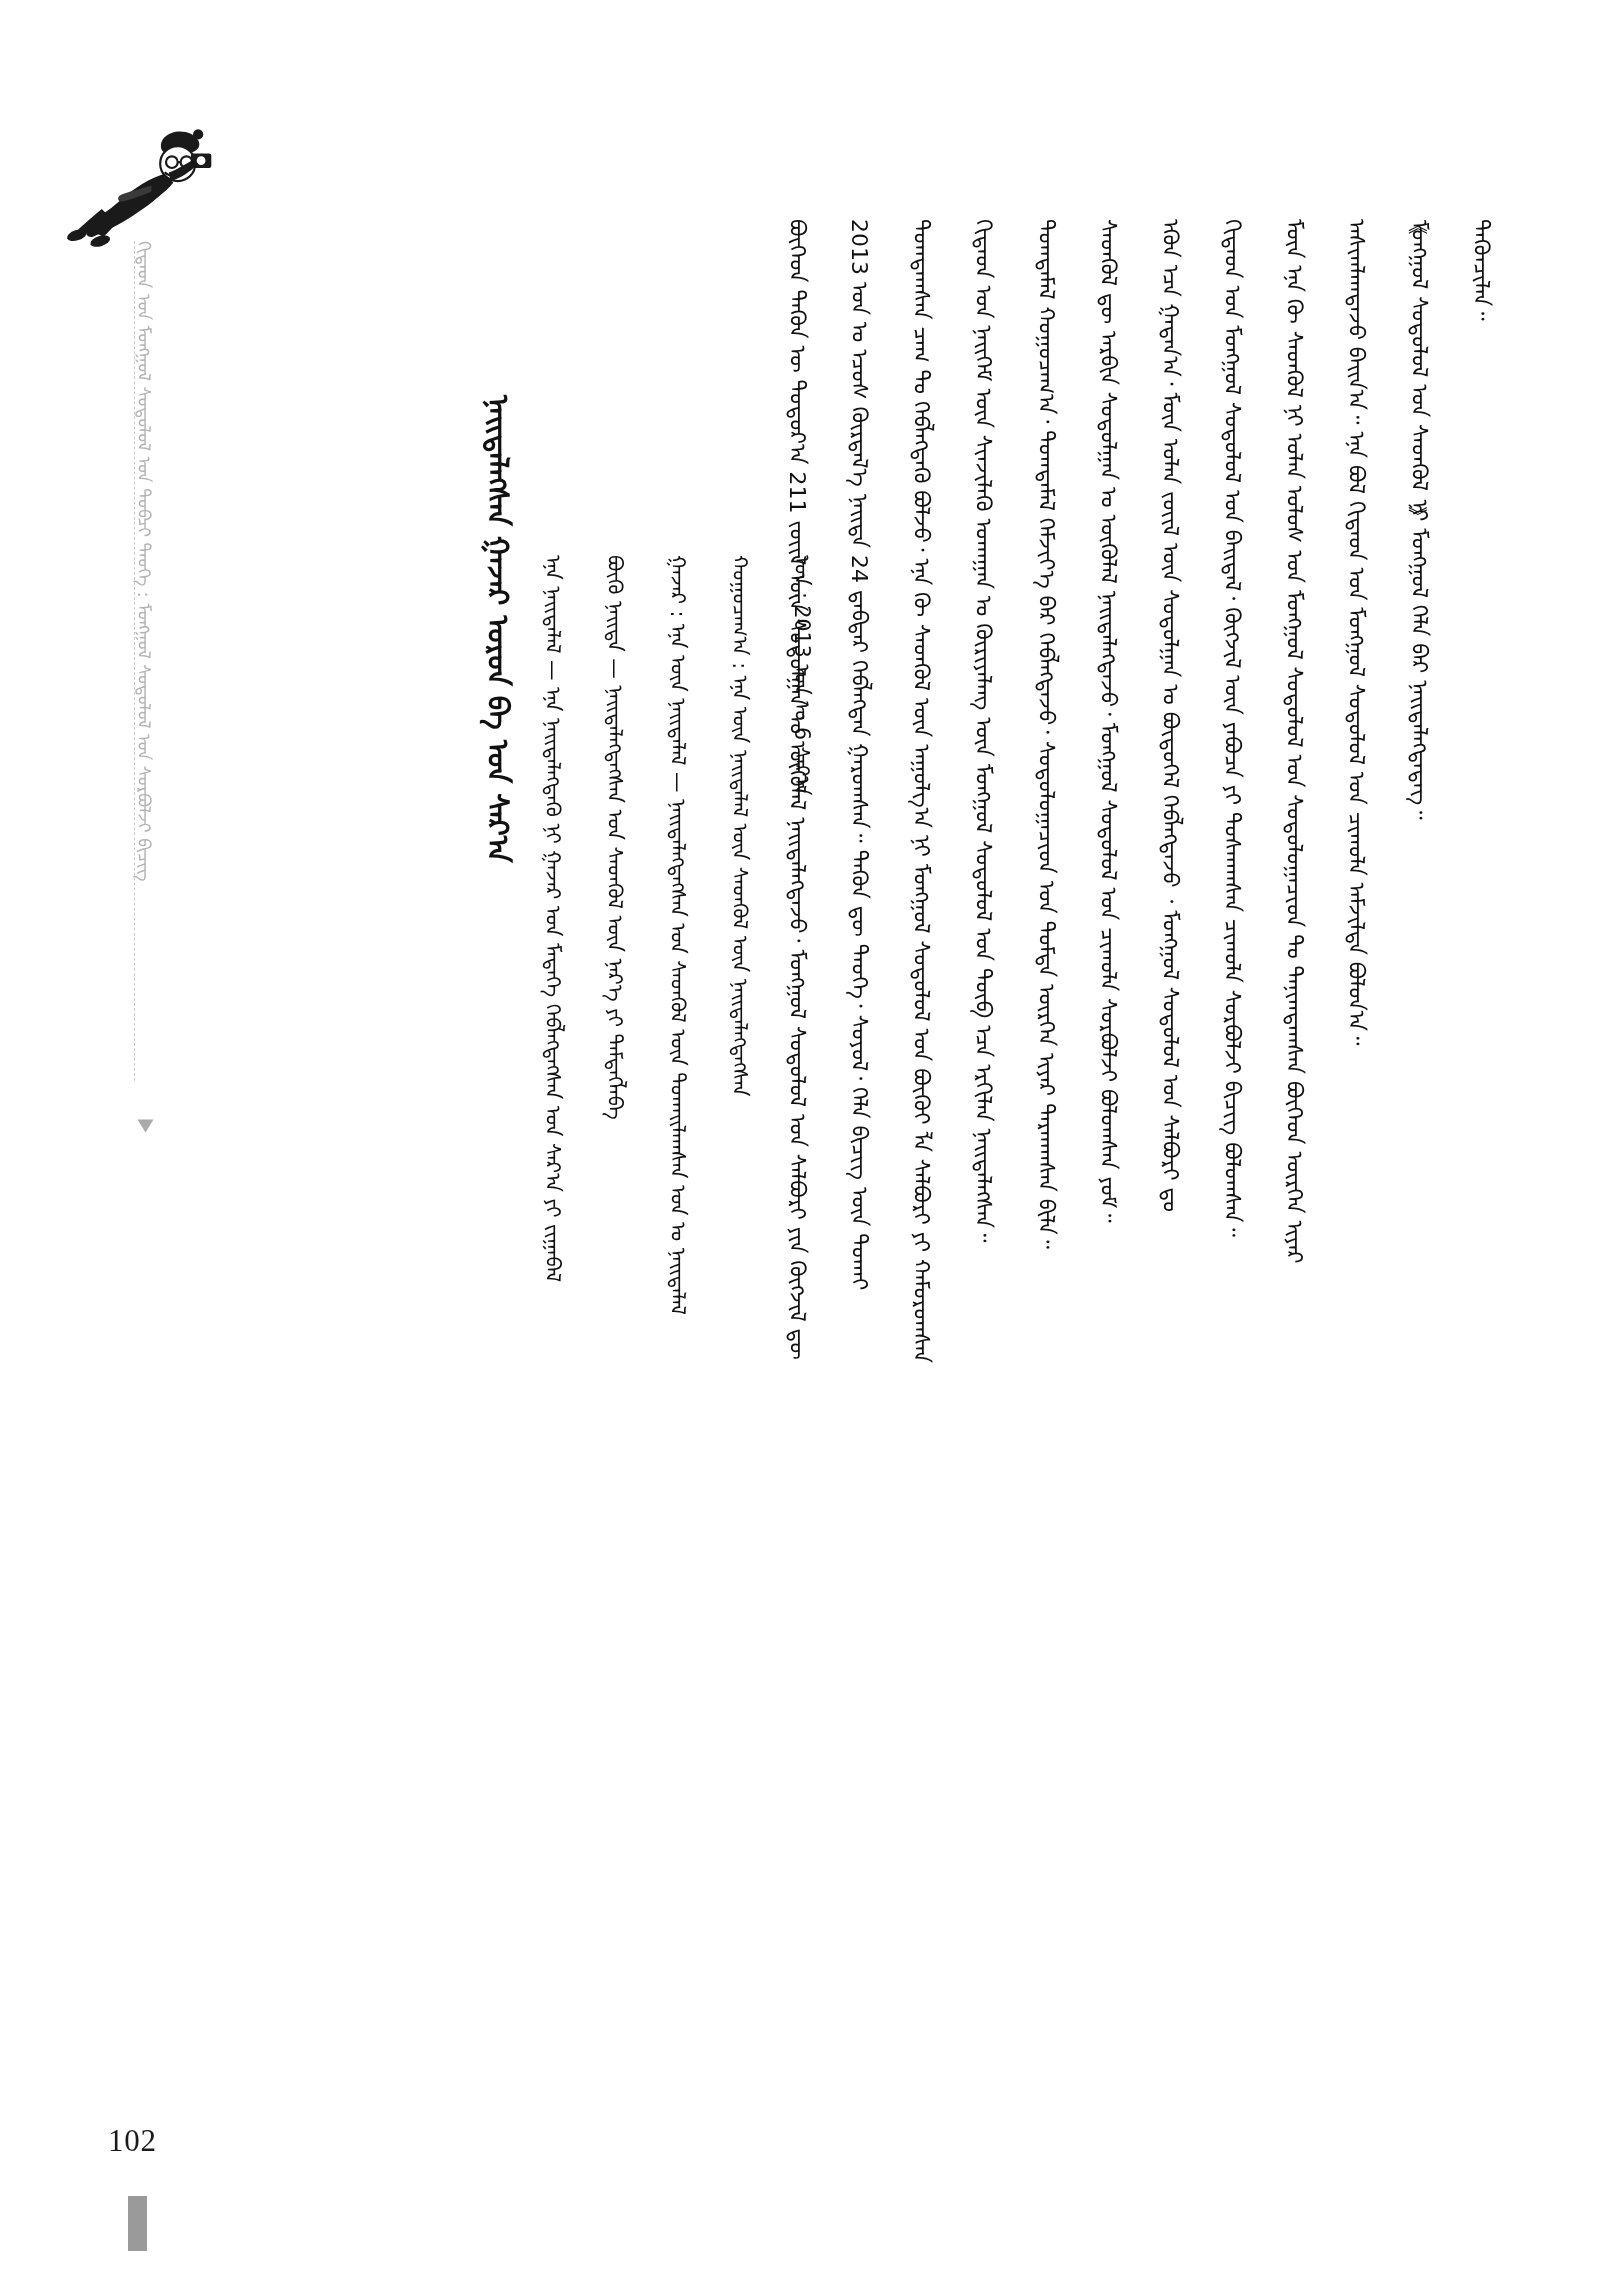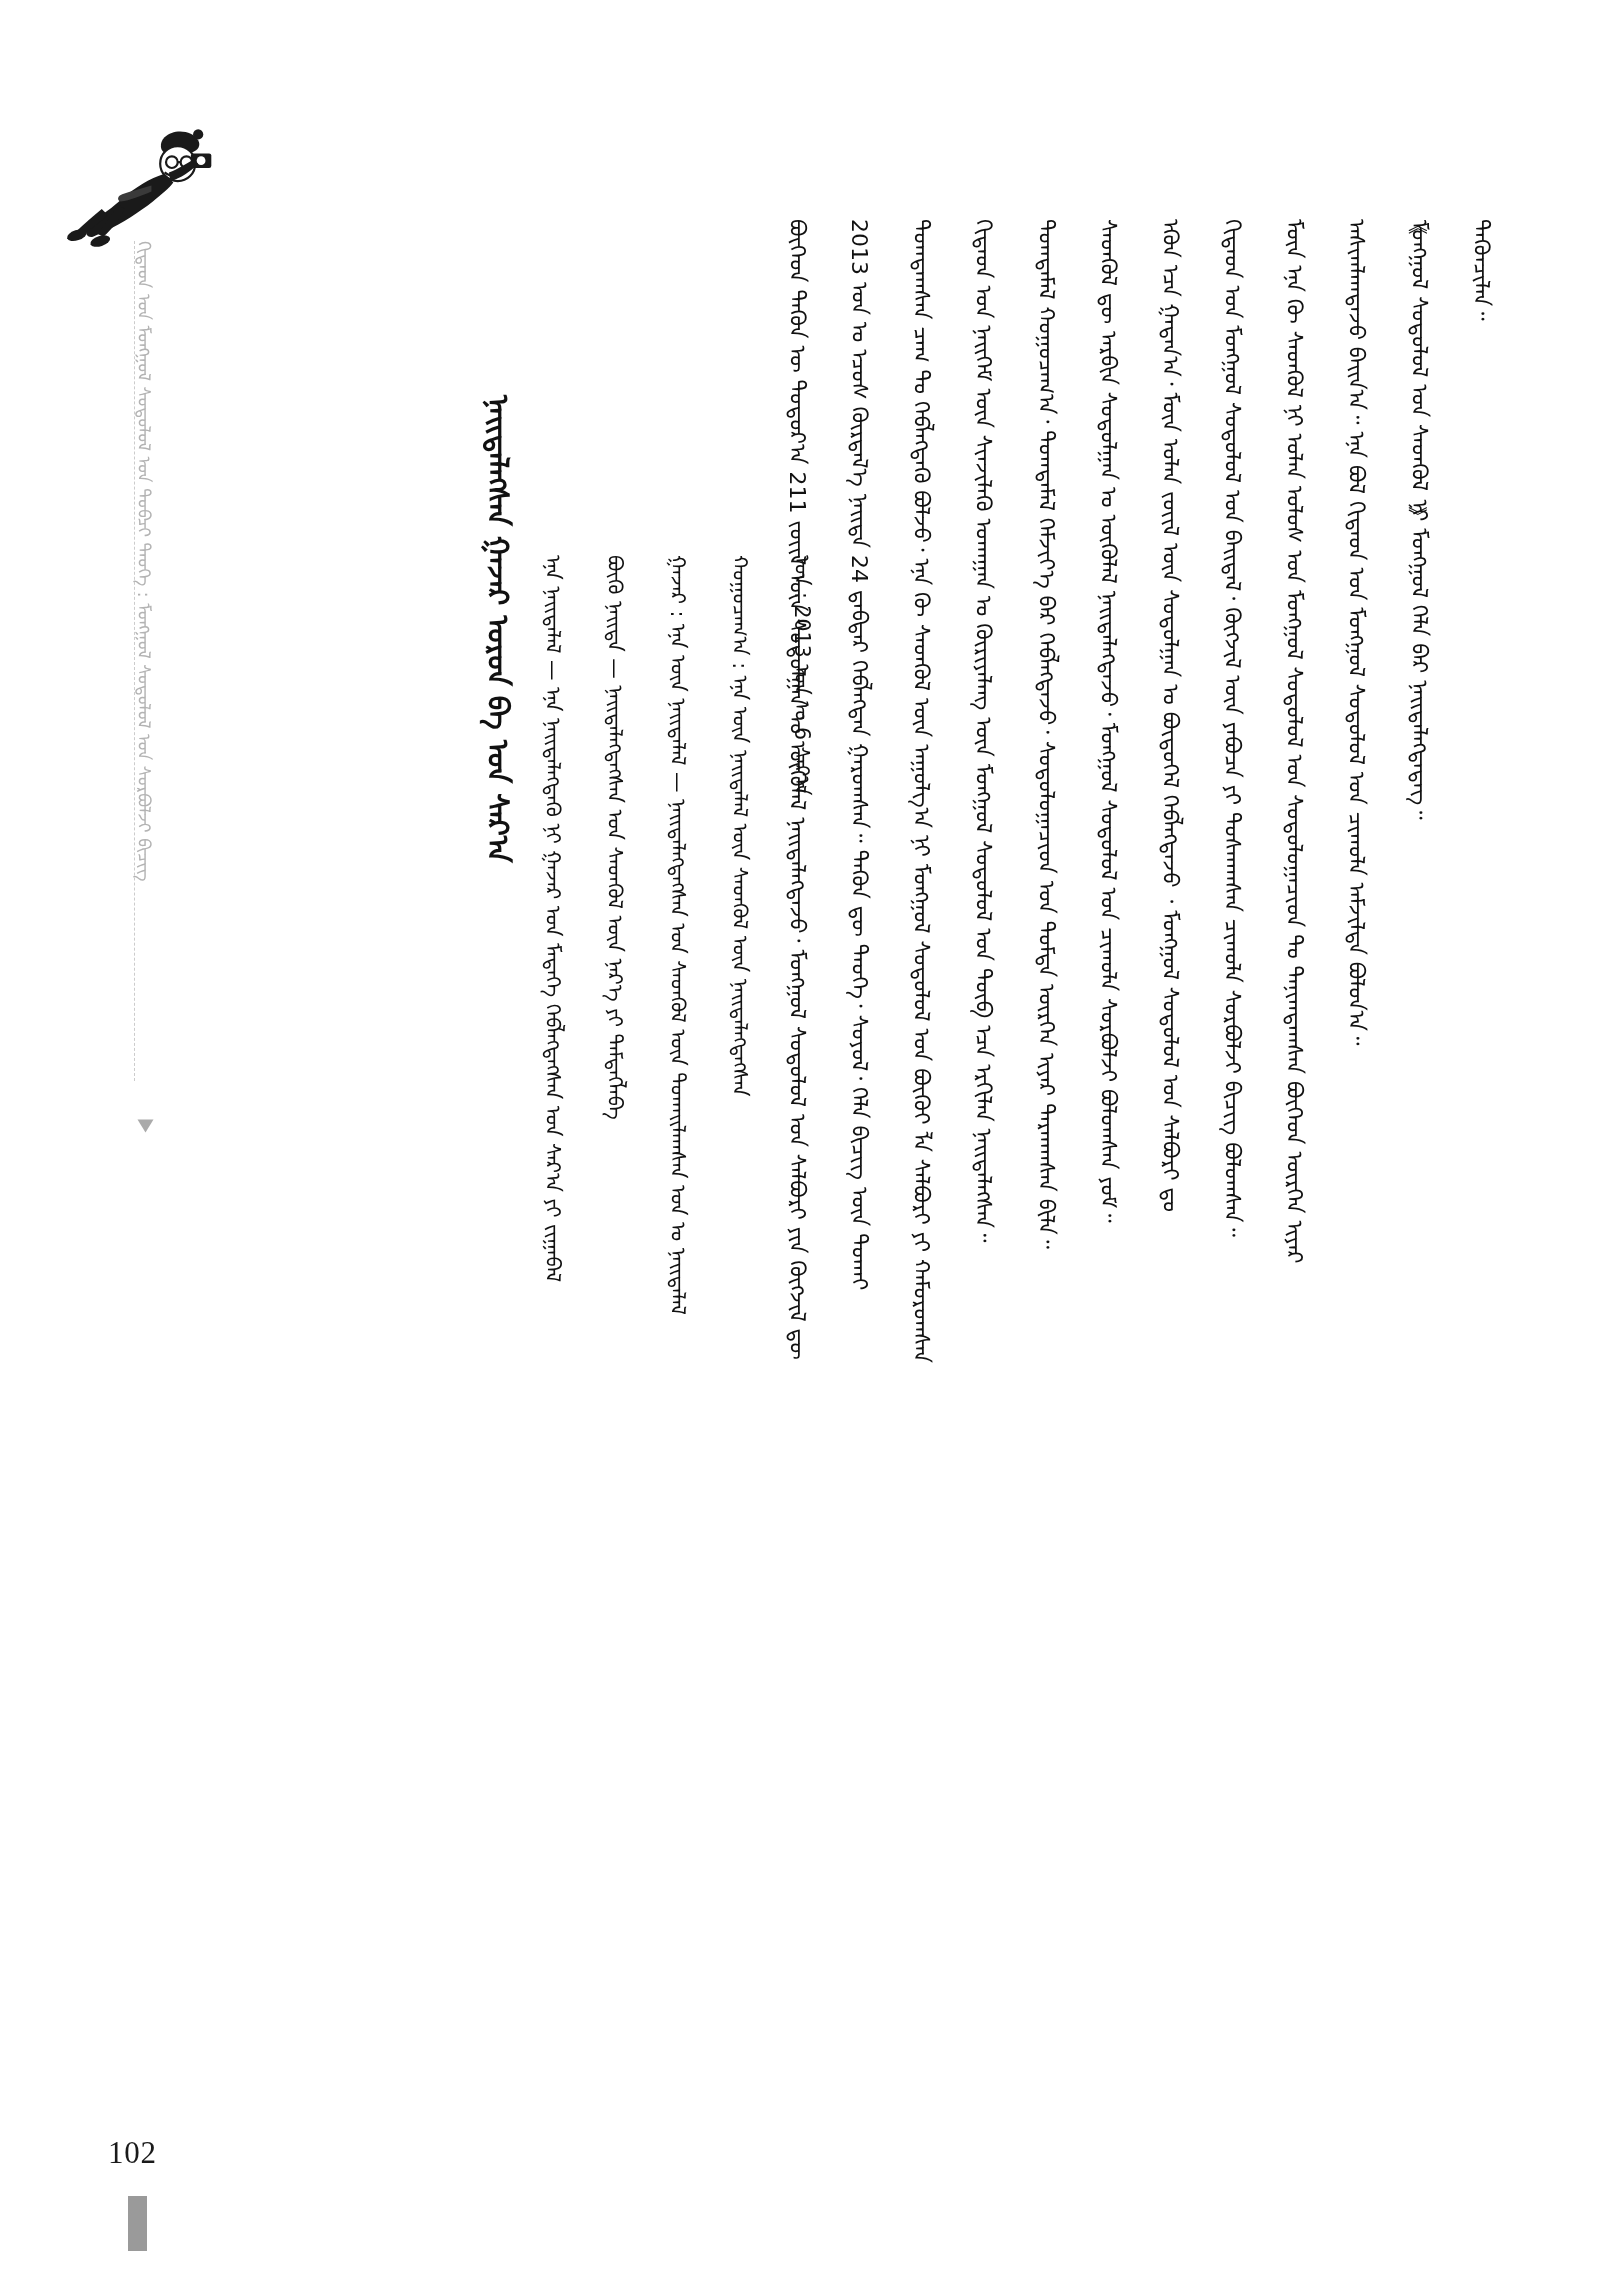--- a/index.html
+++ b/index.html
@@ -119,21 +119,21 @@
     top: 121px;
     left: 55px;
     width: 168px;
     height: 132px;
   }
 
   
   .page-number {
     position: absolute;
     left: 108px;
-    bottom: 124px;
+    bottom: 136px;
     font-family: "Liberation Serif", serif;
     font-size: 31px;
     color: #1a1a1a;
     letter-spacing: 0.7px;
   }
   .page-bar {
     position: absolute;
     left: 128px;
     bottom: 44px;
     width: 19px;

